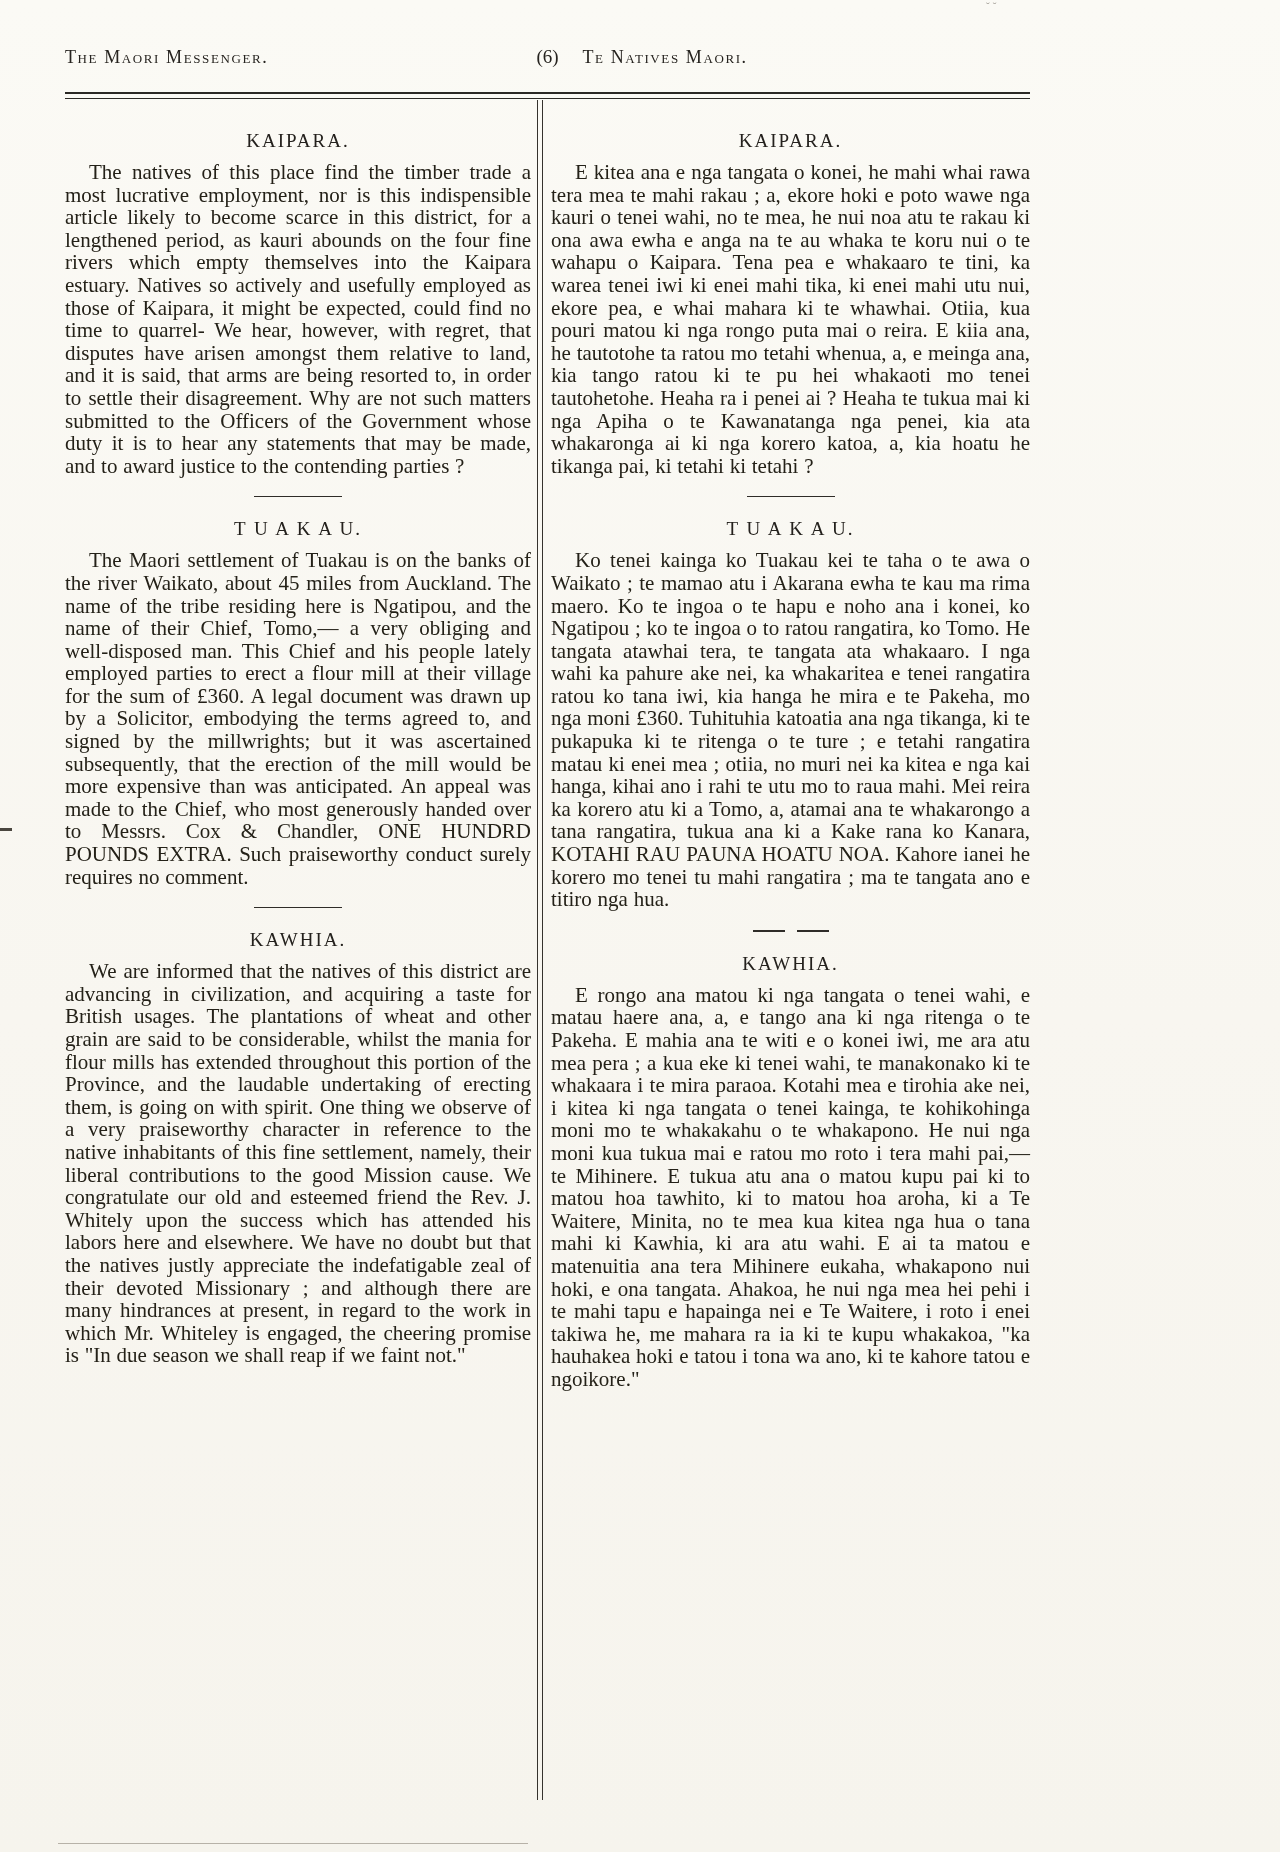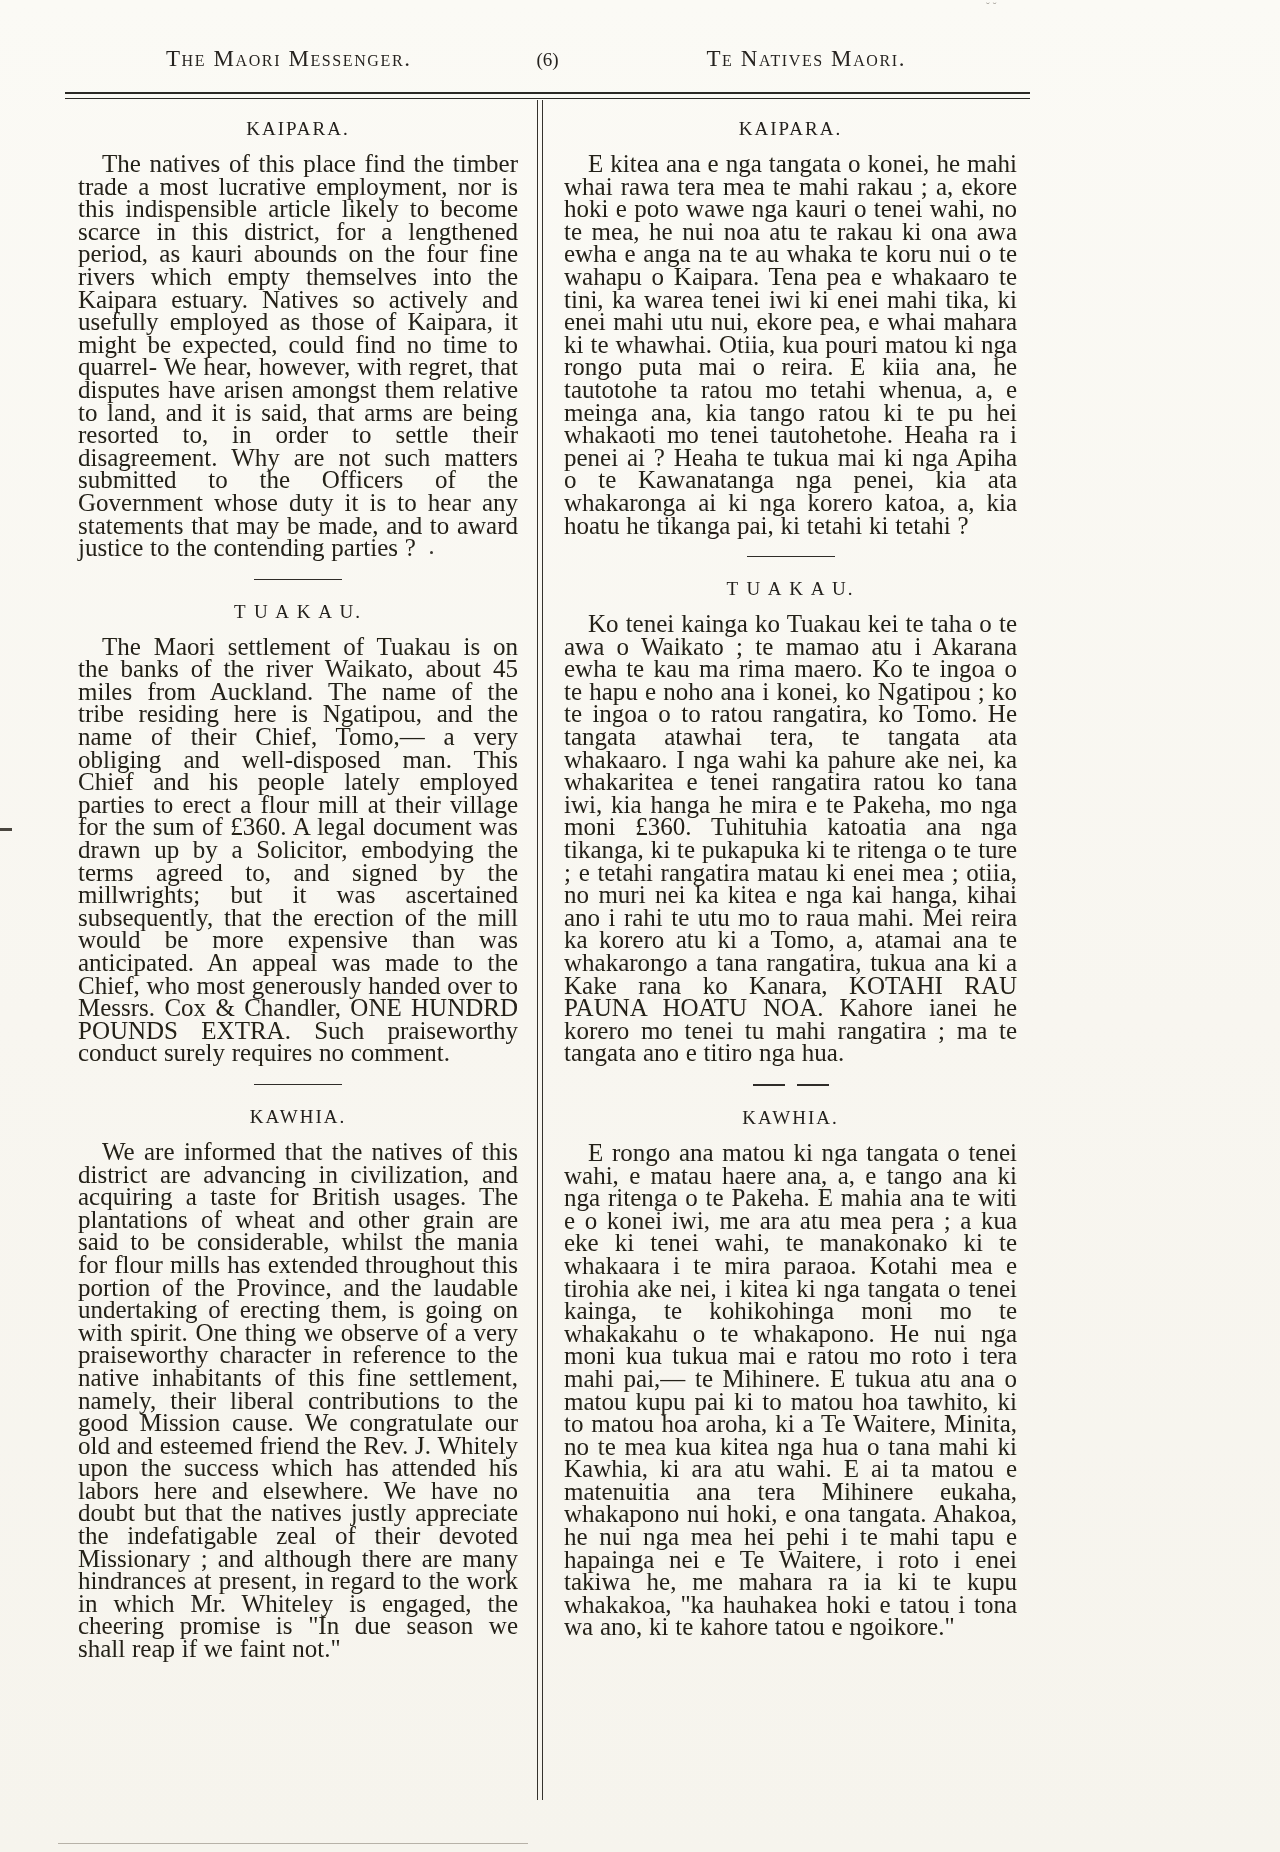--- a/index.html
+++ b/index.html
@@ -22,23 +22,22 @@
   .masthead {
     position: absolute;
     top: 46px;
     left: 65px;
     width: 965px;
     display: flex;
     align-items: baseline;
   }
   .m-title {
     flex: 1;
-    text-align: center;
     font-variant: small-caps;
-    font-size: 23px;
+    font-size: 18px;
     letter-spacing: 1.6px;
     color: #26231f;
   }
   .m-page {
     width: 70px;
     text-align: center;
     font-size: 19px;
     color: #26231f;
   }
   
@@ -54,42 +53,42 @@
   
   .columns {
     position: absolute;
     top: 100px;
     left: 65px;
     width: 965px;
     min-height: 1700px;
     display: flex;
     align-items: stretch;
   }
-  .col { padding-top: 4px; }
+  .col { padding-top: 16px; }
   .col-left  { width: 466px; padding-right: 4px; }
   .col-right { flex: 1; padding-left: 6px; }
   .col-divider {
     width: 4px;
     margin: 0 2px;
     border-left: 1.6px solid #35322d;
     border-right: 1.6px solid #35322d;
   }
   
   h2.section-heading {
     font-size: 19px;
     font-weight: normal;
     text-align: center;
     letter-spacing: 2px;
     margin: 0 0 9px 0;
     color: #24211d;
   }
   .col > h2.section-heading:first-child { margin-top: 14px; }
   p.section-body {
-    margin: 13px;
-    font-size: 25px;
+    margin: 0;
+    font-size: 21px;
     line-height: 22.6px;
     text-align: justify;
     text-indent: 24px;
     color: #242118;
     word-spacing: 0.5px;
   }
   .divider {
     width: 88px;
     border-top: 1.4px solid #2f2c28;
     margin: 19px auto 21px auto;

